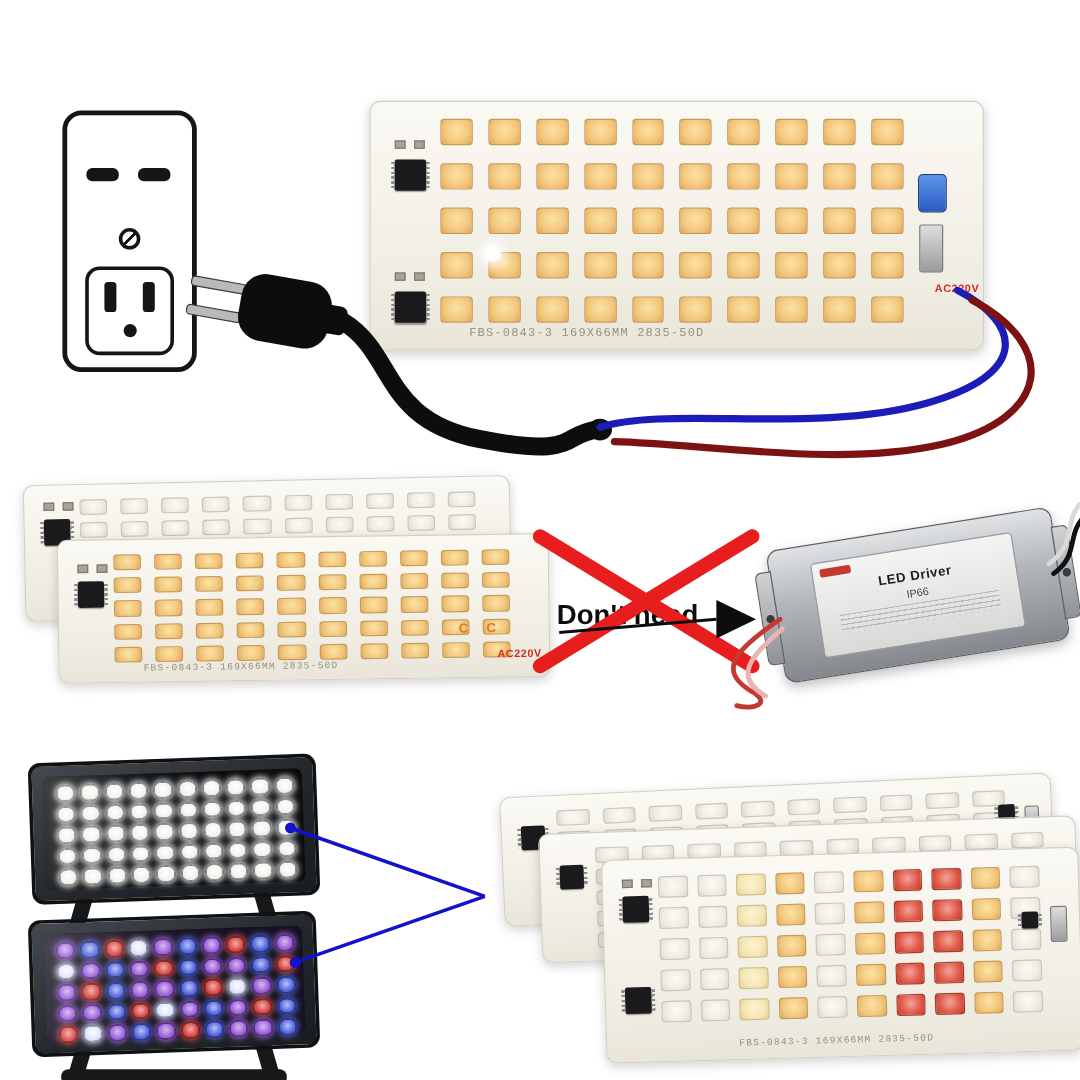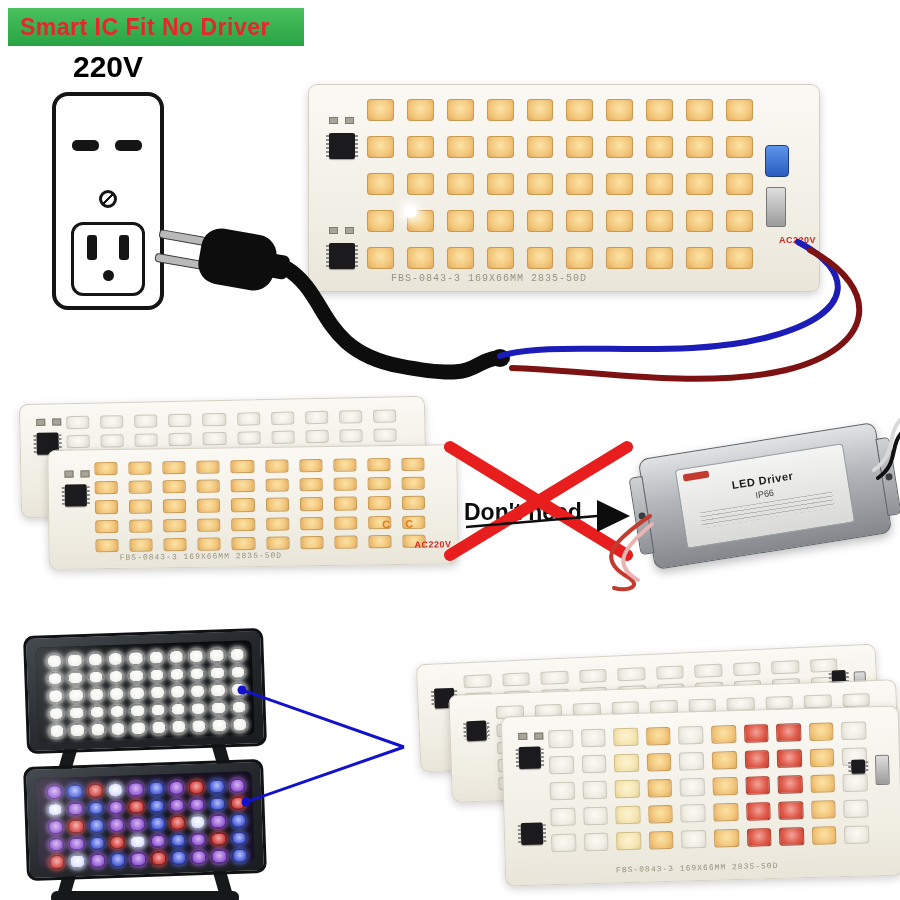--- a/index.html
+++ b/index.html
@@ -110,23 +110,21 @@
   #fl-white .bracket-bar { top:149px; } #fl-rgb .bracket-bar { top:128px; }
 
   
   #overlay { position:absolute; left:0; top:0; z-index:40; pointer-events:none; }
 </style>
 </head>
 <body>
 
 <div id="canvas">
 
-  <div id="banner">Smart IC Fit No Driver</div>
-
-  <div id="v220">220V</div>
+
   <div id="outlet">
     <div class="slot-h" id="slot-h-l"></div>
     <div class="slot-h" id="slot-h-r"></div>
     <div id="screw"></div>
     <div id="recept-b">
       <div class="slot-v" id="slot-v-l"></div>
       <div class="slot-v" id="slot-v-r"></div>
       <div id="ground"></div>
     </div>
   </div>

